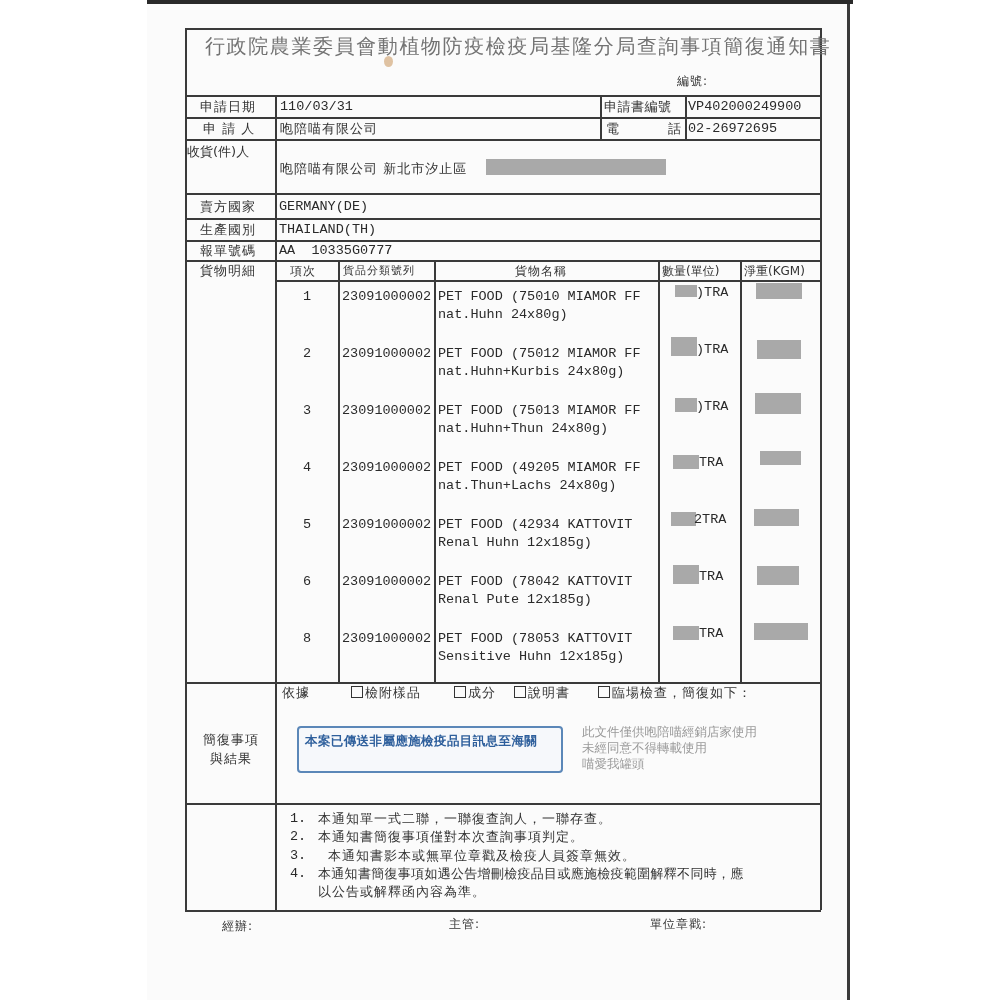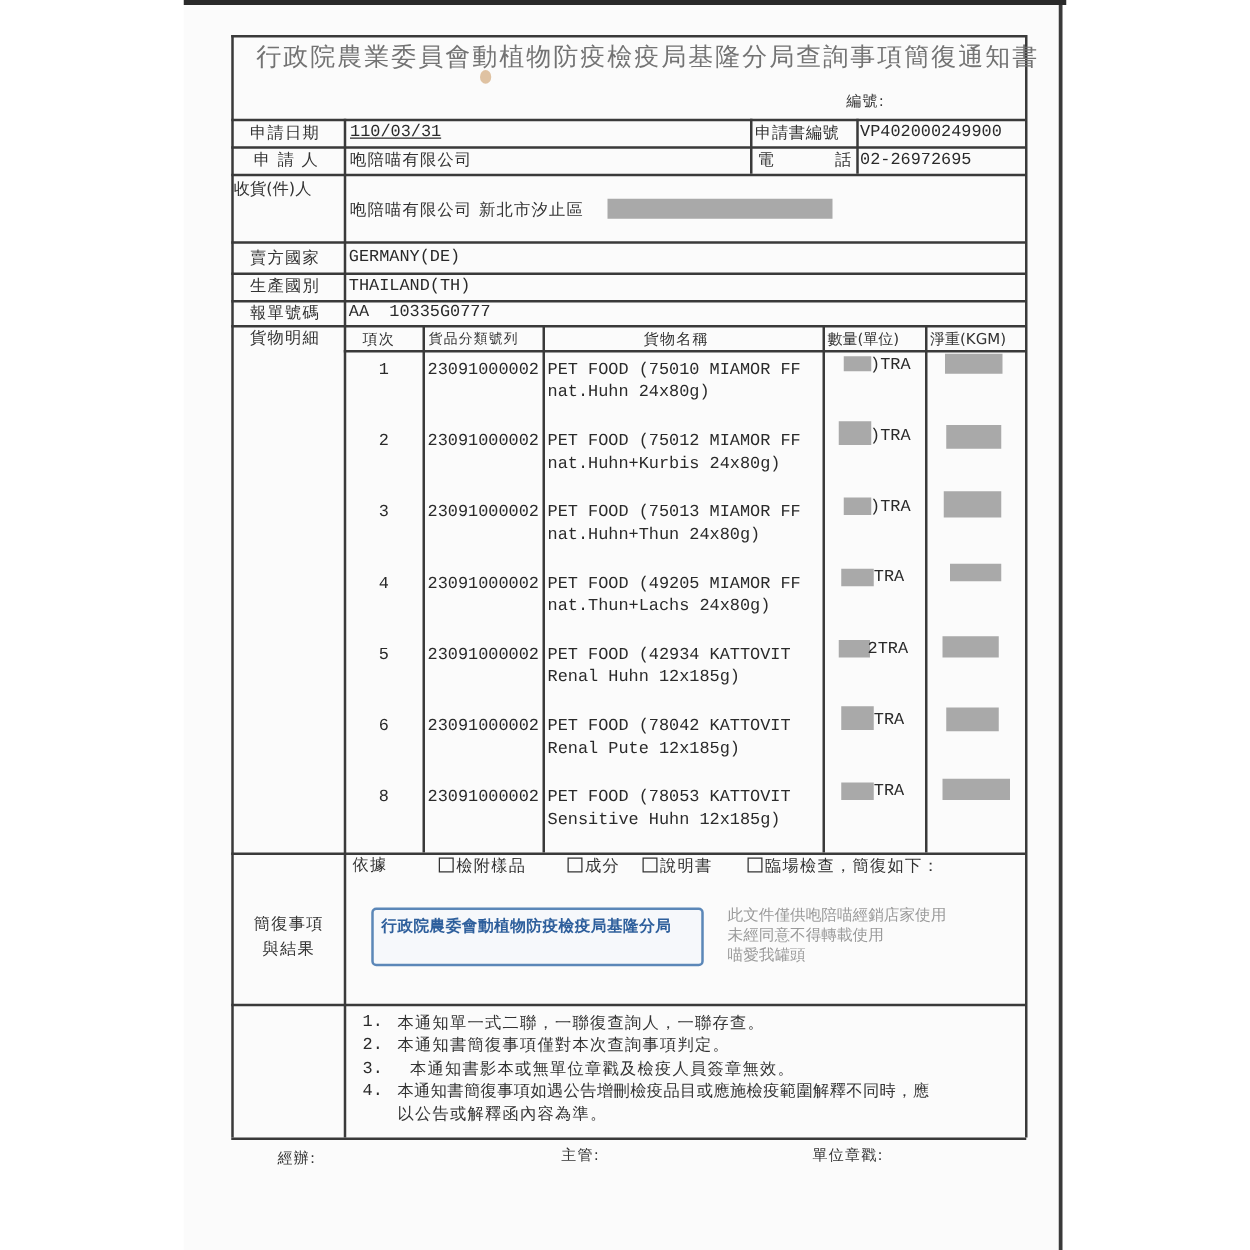--- a/index.html
+++ b/index.html
@@ -68,21 +68,21 @@
 
 <div class="ln v" style="left:600px;top:95px;height:44px;"></div>
 <div class="ln v" style="left:685px;top:95px;height:44px;"></div>
 
 <div class="ln v" style="left:338px;top:260px;height:422px;"></div>
 <div class="ln v" style="left:434px;top:260px;height:422px;"></div>
 <div class="ln v" style="left:658px;top:260px;height:422px;"></div>
 <div class="ln v" style="left:740px;top:260px;height:422px;"></div>
 
 <div class="t cjk" style="left:200px;top:100px;">申請日期</div>
-<div class="t mono" style="left:280px;top:100px;text-decoration:underline;">110/03/31</div>
+<div class="t mono" style="left:280px;top:100px;">110/03/31</div>
 <div class="t cjk" style="left:604px;top:100px;letter-spacing:0.5px;">申請書編號</div>
 <div class="t mono" style="left:688px;top:100px;">VP402000249900</div>
 
 <div class="t cjk" style="left:203px;top:122px;">申 請 人</div>
 <div class="t cjk" style="left:280px;top:122px;">咆陪喵有限公司</div>
 <div class="t cjk" style="left:606px;top:122px;">電</div>
 <div class="t cjk" style="left:668px;top:122px;">話</div>
 <div class="t mono" style="left:688px;top:122px;">02-26972695</div>
 
 <div class="t cjk" style="left:187px;top:145px;letter-spacing:0;">收貨(件)人</div>
@@ -167,30 +167,30 @@
   <div class="t mono" style="left:303px;top:632px;">8</div>
   <div class="t mono" style="left:342px;top:632px;">23091000002</div>
   <div class="t mono" style="left:438px;top:632px;">PET FOOD (78053 KATTOVIT</div>
   <div class="t mono" style="left:438px;top:650px;">Sensitive Huhn 12x185g)</div>
   <div class="redact" style="left:673px;top:626px;width:26px;height:14px;"></div>
   <div class="t mono" style="left:699px;top:627px;">TRA</div>
   <div class="redact" style="left:754px;top:623px;width:54px;height:17px;"></div>
 </div>
 
 <div class="t cjk" style="left:203px;top:733px;">簡復事項</div>
-<div class="t cjk" style="left:210px;top:752px;font-family:Liberation Serif, serif;">與結果</div>
+<div class="t cjk" style="left:210px;top:752px;">與結果</div>
 
 <div class="t cjk" style="left:282px;top:686px;">依據</div>
 <div class="t cjk" style="left:351px;top:686px;"><span class="chk"></span><span>檢附樣品</span></div>
 <div class="t cjk" style="left:454px;top:686px;"><span class="chk"></span><span>成分</span></div>
 <div class="t cjk" style="left:514px;top:686px;"><span class="chk"></span><span>說明書</span></div>
 <div class="t cjk" style="left:598px;top:686px;"><span class="chk"></span><span>臨場檢查，簡復如下：</span></div>
 
 <div class="stamp">
-  <div>行政院農委會動植物防疫檢疫局基隆分局</div>
+  <div>本案已傳送非屬應施檢疫品目訊息至海關</div>
 </div>
 
 <div class="watermark">
   <div>此文件僅供咆陪喵經銷店家使用</div>
   <div>未經同意不得轉載使用</div>
   <div>喵愛我罐頭</div>
 </div>
 
 <div>
   <div class="t mono" style="left:290px;top:812px;">1.</div>

